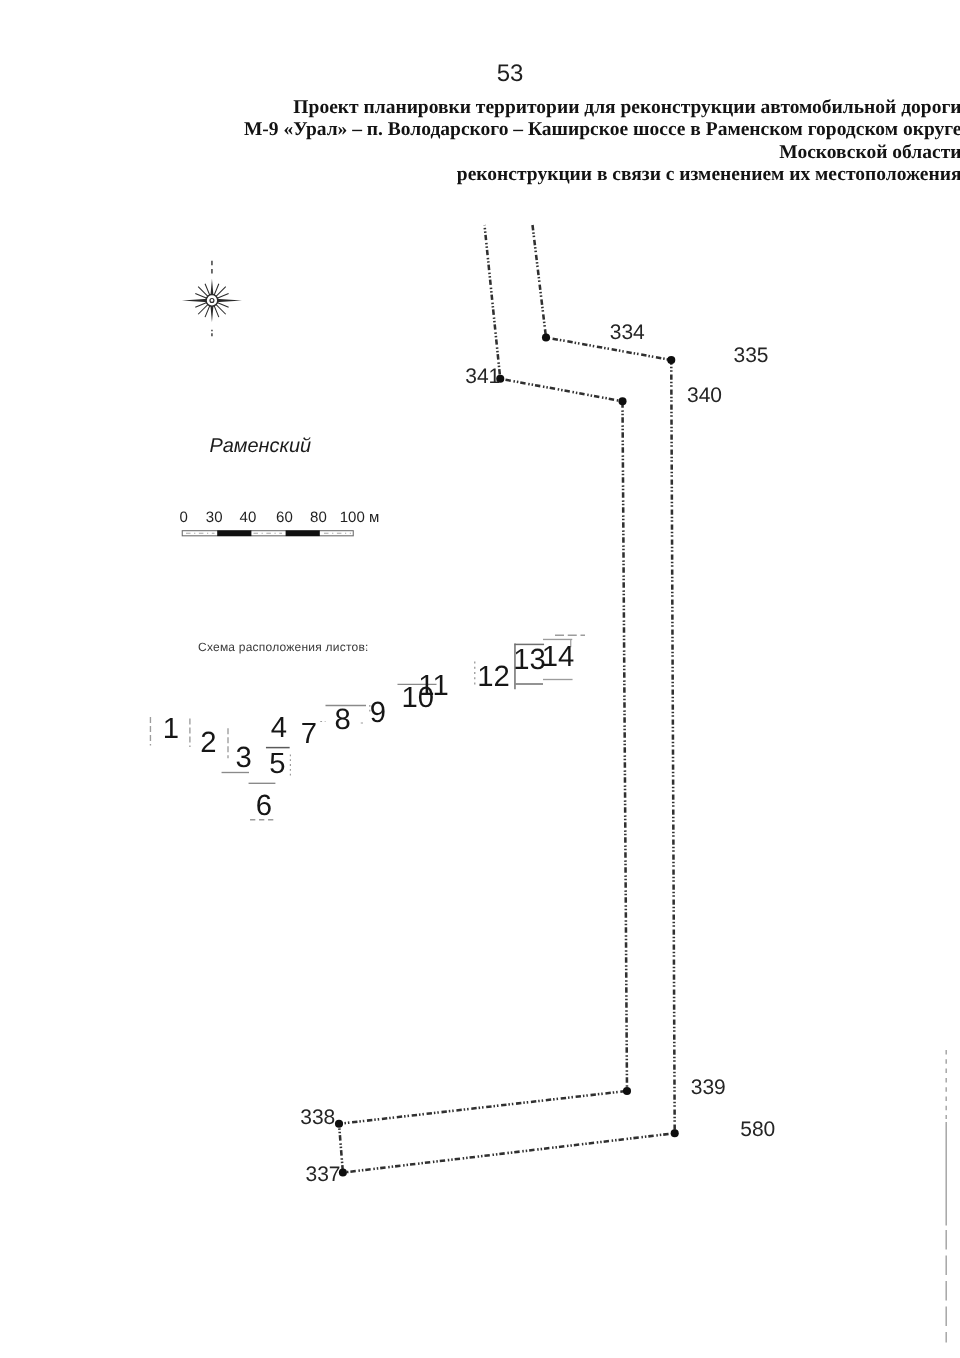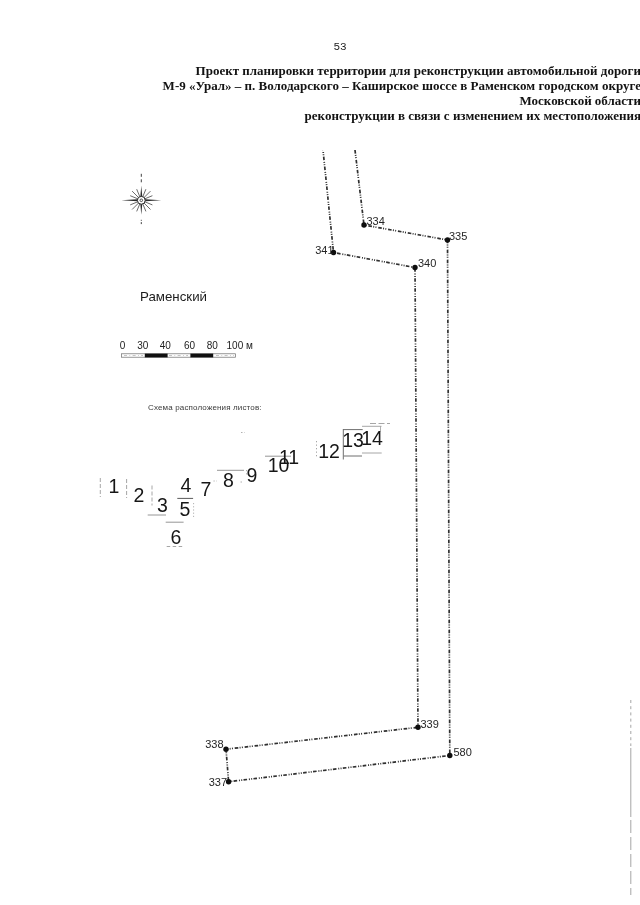--- a/index.html
+++ b/index.html
@@ -1,30 +1,30 @@
 <!DOCTYPE html>
 <html><head>
 <meta charset="utf-8">
 <style>
   html,body{margin:0;padding:0;}
   body{width:640px;height:905px;position:relative;background:#ffffff;overflow:hidden;
        font-family:"Liberation Sans",sans-serif;}
   .abs{position:absolute;}
   #page-number{left:300px;top:40.5px;width:80px;text-align:center;
-    font-family:Liberation Mono, monospace;font-size:11px;color:#1f1f1f;}
+    font-family:Liberation Sans, sans-serif;font-size:16px;color:#1f1f1f;}
   #title-block{left:41px;top:62.5px;width:600px;text-align:right;
     font-family:"Liberation Serif",serif;font-weight:bold;font-size:13px;
     line-height:15.2px;color:#131313;}
   #title-block .tl{display:block;white-space:nowrap;}
   #region-label{left:93px;top:290px;width:161px;text-align:center;
-    font-size:13.3px;line-height:14.6px;color:#1c1c1c;}
-  #scheme-label{left:132px;top:403px;font-size:8px;color:#3a3a3a;letter-spacing:0.15px;margin-left:16px;}
+    font-size:13.3px;line-height:14.6px;color:#1c1c1c;font-style:italic;}
+  #scheme-label{left:132px;top:427px;font-size:8px;color:#3a3a3a;letter-spacing:0.15px;}
   .sheet-num{position:absolute;transform:translate(-50%,-50%);
     font-size:19.5px;color:#161616;line-height:1;}
-  .pt-label{position:absolute;font-size:11px;line-height:9px;color:#252525;}
+  .pt-label{position:absolute;font-size:14px;line-height:9px;color:#252525;padding-left:40px;}
   .scale-num{position:absolute;transform:translateX(-50%);font-size:10px;
     line-height:8px;color:#222;white-space:nowrap;}
   svg{position:absolute;left:0;top:0;}
 </style>
 </head>
 <body>
 
 <svg id="map-svg" width="640" height="905" viewBox="0 0 640 905">
 
   <g id="boundary-group">

